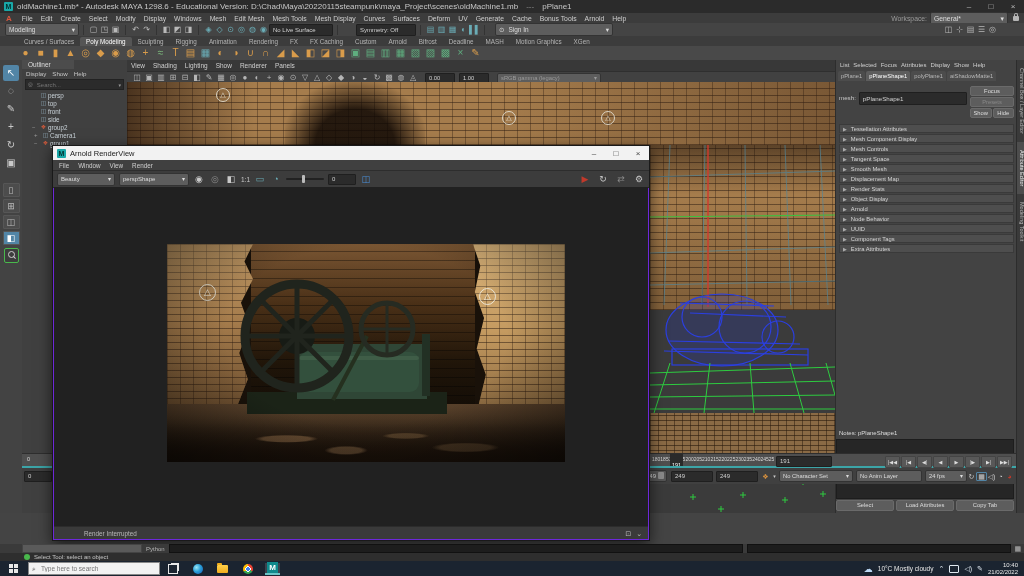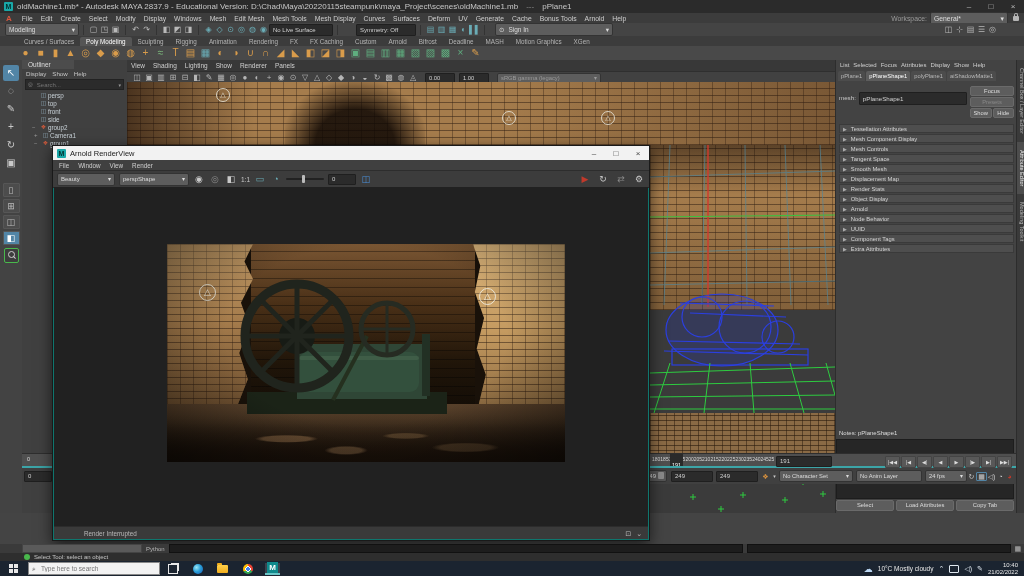--- a/index.html
+++ b/index.html
@@ -92,21 +92,21 @@
   .ae-sec .arr{color:#aaa;font-size:5px;margin-right:4px;}
   #ae-notes-label{position:absolute;left:839px;top:370px;font-size:6px;color:#ddd;}
   #ae-notes{position:absolute;left:836px;top:379px;width:176px;height:58px;background:#262626;border:1px solid #1d1d1d;}
   #ae-footer{position:absolute;left:836px;top:440px;width:178px;display:flex;gap:2px;}
   #ae-footer .btn{flex:1;font-size:5.8px;height:9px;line-height:9px;}
   
   #dock{left:1016px;top:0;width:8px;height:453px;background:#3a3a3a;border-left:1px solid #2c2c2c;}
   #dock .vtab{writing-mode:vertical-rl;font-size:5.5px;color:#b5b5b5;padding:8px 0;text-align:center;width:8px;white-space:nowrap;}
   #dock .vtab.active{background:#4d4d4d;color:#eee;}
   
-  #arv{left:52px;top:145px;width:598px;height:396px;background:#0f766e;border:1px solid #191919;box-shadow:0 4px 14px rgba(0,0,0,.6);z-index:5;box-sizing:border-box;}
+  #arv{left:52px;top:145px;width:598px;height:396px;background:#6d28d9;border:1px solid #191919;box-shadow:0 4px 14px rgba(0,0,0,.6);z-index:5;box-sizing:border-box;}
   #arv-title{height:14px;background:#f2f2f2;display:flex;align-items:center;color:#1c1c1c;font-size:7.5px;}
   #arv-title .wincontrols span{color:#444;}
   #arv-menus{height:10px;background:#404040;display:flex;gap:9px;align-items:center;font-size:6.3px;padding:0 6px;color:#cfcfcf;border-bottom:1px solid #2d2d2d;}
   #arv-toolbar{height:16px;background:#3c3c3c;display:flex;align-items:center;padding:0 4px;gap:4px;border-bottom:1px solid #2a2a2a;}
   #arv-toolbar .dd{font-size:6px;height:11px;}
   #arv-toolbar .ico{font-size:9px;color:#c9c9c9;width:12px;}
   .slider{width:38px;height:2px;background:#222;position:relative;border-radius:1px;}
   .slider .hnd{position:absolute;left:16px;top:-3px;width:3px;height:8px;background:#bbb;border-radius:1px;}
   #arv-canvas{position:absolute;left:1px;top:41px;width:594px;height:341px;background:#212121;overflow:hidden;}
   #arv-status{position:absolute;left:1px;bottom:1px;width:594px;height:12px;background:#3a3a3a;display:flex;align-items:center;font-size:6.3px;color:#b9b9b9;border-top:1px solid #2c2c2c;}
@@ -179,21 +179,21 @@
   .cloud{color:#bcd8f5;font-size:9px;}
   .monitor{width:8px;height:6px;border:1px solid #dfe7ef;border-radius:1px;}
 </style>
 </head>
 <body>
 
 <div id="screen">
 
   <div id="titlebar" class="abs">
     <span class="maya-ico">M</span>
-    <span>oldMachine1.mb* - Autodesk MAYA 2837.9 - Educational Version: D:\Chad\Maya\20220115steampunk\maya_Project\scenes\oldMachine1.mb</span>
+    <span>oldMachine1.mb* - Autodesk MAYA 1298.6 - Educational Version: D:\Chad\Maya\20220115steampunk\maya_Project\scenes\oldMachine1.mb</span>
     <span style="margin:0 8px;color:#888">---</span>
     <span>pPlane1</span>
     <div class="wincontrols">
       <span>–</span>
       <span>□</span>
       <span>×</span>
     </div>
   </div>
 
   <div id="menubar" class="abs">

